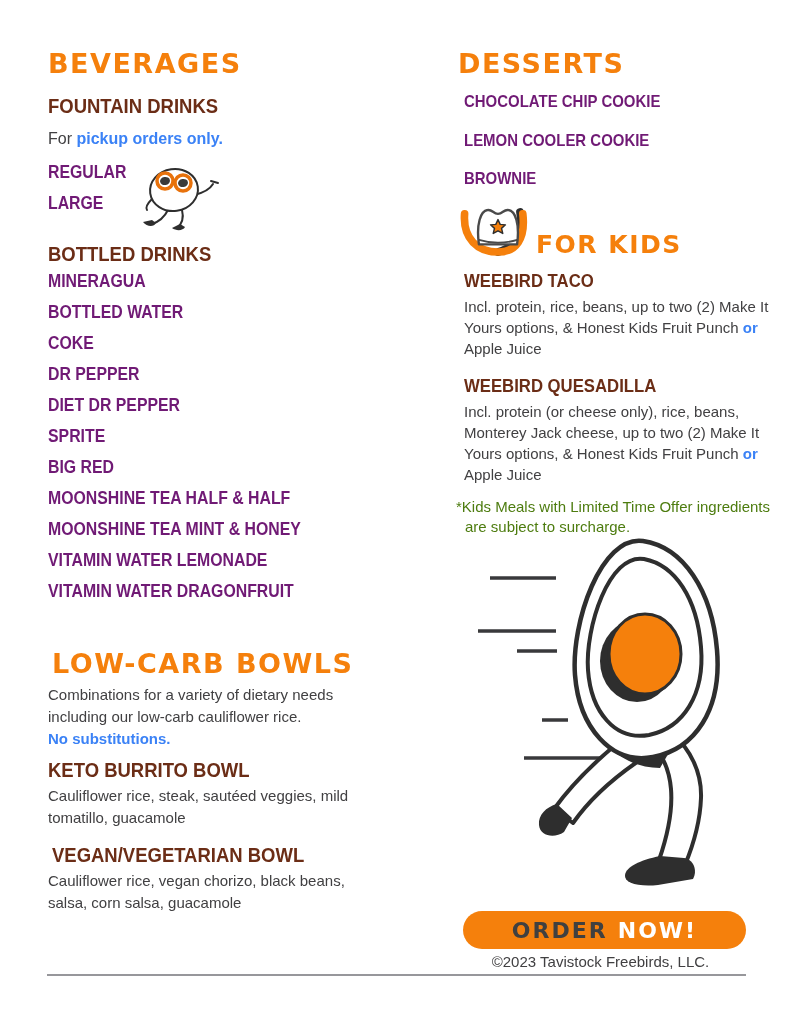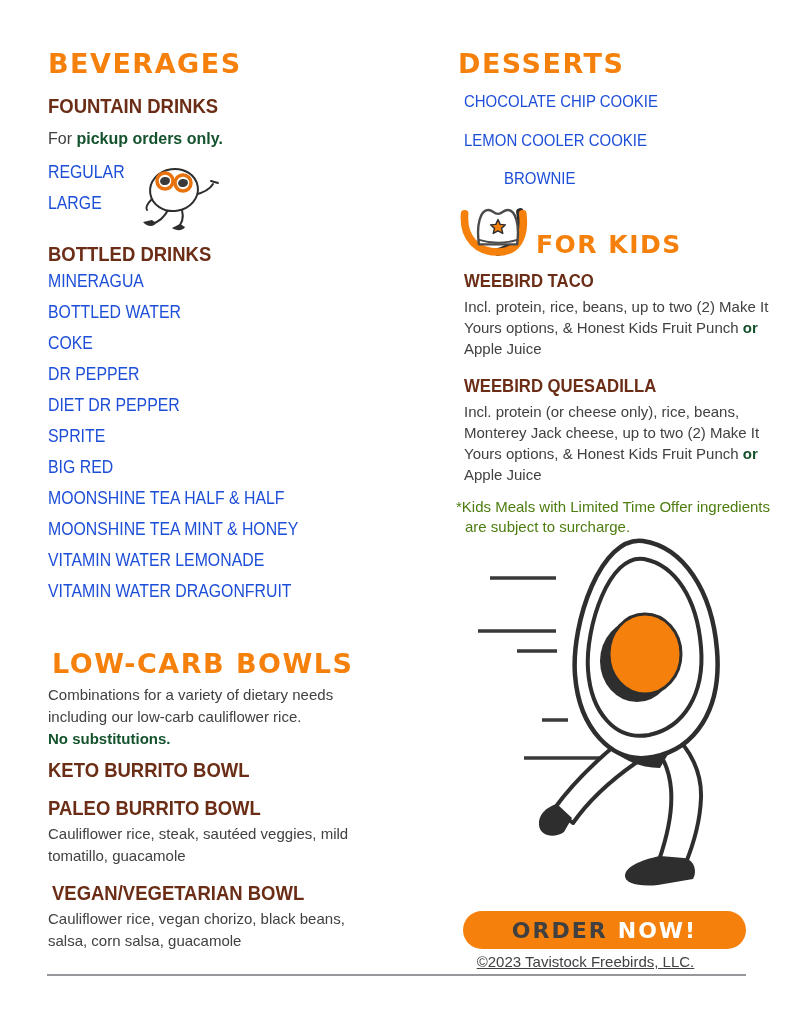--- a/index.html
+++ b/index.html
@@ -9,40 +9,40 @@
 
   
   .display{font-family:"DejaVu Sans",sans-serif;font-weight:bold;color:#F5800C;
            letter-spacing:1.5px;font-size:27px;line-height:28px;margin:0;}
   
   .sub{font-family:"Liberation Sans",sans-serif;font-weight:bold;color:#6B2D16;
        font-size:21px;line-height:24px;margin:0;}
   .sub-sm{font-size:19px;line-height:22px;}
   .cond{display:inline-block;transform:scaleX(.88);transform-origin:0 50%;white-space:nowrap;}
   
-  .item{font-weight:normal;color:#1d4ed8;font-size:18px;line-height:22px;}
+  .item{font-weight:bold;color:#701a75;font-size:18px;line-height:22px;}
   .item-sm{font-size:17px;line-height:20px;}
   .drink-list .row{line-height:31px;height:31px;}
   .body-text{font-size:15.5px;line-height:21px;color:#414042;margin:0;}
   .lc-desc{font-size:15px;line-height:22px;}
-  b{font-weight:bold;color:#14532d;}
+  b{font-weight:bold;color:#3b82f6;}
 
   .kids-head{display:flex;align-items:flex-end;}
   .kids-head .display{font-size:25px;line-height:26px;margin-left:-4px;margin-bottom:2px;}
 
   .note{font-size:15px;line-height:20px;color:#4d7c0f;padding-left:9px;text-indent:-9px;margin:0;}
 
   .order-btn{position:absolute;left:463px;top:911px;width:283px;height:38px;border:none;
              border-radius:19px;background:#F5800C;display:flex;align-items:center;justify-content:center;
              gap:10px;font-family:"DejaVu Sans",sans-serif;font-weight:bold;font-size:22px;
              letter-spacing:2px;cursor:pointer;padding:0;}
   .order-btn .t1{color:#404040;}
   .order-btn .t2{color:#ffffff;}
-  .copyright{position:absolute;left:429px;top:953px;width:313px;text-align:center;
-             font-size:15px;color:#414042;text-decoration:underline;}
+  .copyright{position:absolute;left:444px;top:953px;width:313px;text-align:center;
+             font-size:15px;color:#414042;}
   .rule{position:absolute;left:47px;top:974px;width:699px;height:2px;background:#97979B;}
 </style>
 </head>
 <body>
 
 <div class="page">
 
   <section class="abs" style="left:48px;top:50px;width:380px;">
     <h1 class="display">BEVERAGES</h1>
 
@@ -87,32 +87,31 @@
     <circle cx="59" cy="25" r="8" fill="none" stroke="#E8720C" stroke-width="3.5"></circle>
     <path d="M48,23 L52,24" stroke="#E8720C" stroke-width="3"></path>
   </svg>
 
   <section class="abs" style="left:48px;top:650px;width:320px;">
     <h1 class="display" style="padding-left:4px;">LOW-CARB BOWLS</h1>
     <p class="body-text lc-desc" style="margin-top:6px;width:312px;"><span>Combinations for a variety of dietary needs including our low-carb cauliflower rice.</span><br><b>No substitutions.</b></p>
 
     <h2 class="sub" style="margin-top:8px;"><span class="cond">KETO BURRITO BOWL</span></h2>
 
-    <h2 class="sub" style="margin-top:14px;"><span class="cond">PALEO BURRITO BOWL</span></h2>
     <p class="body-text lc-desc" style="margin-top:3px;width:312px;">Cauliflower rice, steak, sautéed veggies, mild tomatillo, guacamole</p>
 
     <h2 class="sub" style="margin-top:14px;padding-left:4px;"><span class="cond">VEGAN/VEGETARIAN BOWL</span></h2>
     <p class="body-text lc-desc" style="margin-top:3px;width:312px;">Cauliflower rice, vegan chorizo, black beans, salsa, corn salsa, guacamole</p>
   </section>
 
   <section class="abs" style="left:458px;top:50px;width:320px;">
     <h1 class="display">DESSERTS</h1>
     <div class="item item-sm" style="margin-top:14px;padding-left:6px;"><span class="cond">CHOCOLATE CHIP COOKIE</span></div>
     <div class="item item-sm" style="margin-top:19px;padding-left:6px;"><span class="cond">LEMON COOLER COOKIE</span></div>
-    <div class="item item-sm" style="margin-top:18px;padding-left:6px;margin-left:40px;"><span class="cond">BROWNIE</span></div>
+    <div class="item item-sm" style="margin-top:18px;padding-left:6px;"><span class="cond">BROWNIE</span></div>
   </section>
 
   <section class="abs" style="left:456px;top:204px;width:322px;">
     <div class="kids-head">
       <svg width="84" height="56" viewBox="0 0 88 58">
         <path d="M67,8 C71,30 62,45 44,50" stroke="#2E2E2E" stroke-width="8" fill="none" stroke-linecap="round"></path>
         <path d="M9,10 C7,36 23,50 44,50 C63,50 73,36 70,10" stroke="#F5800C" stroke-width="8" fill="none" stroke-linecap="round"></path>
         <path d="M24,42 C21,20 26,7 33,6 C38,5 39,10 44,10 C49,10 50,5 55,6 C62,7 67,20 64,42 Z" fill="#ffffff" stroke="#4a4a4a" stroke-width="2.5" stroke-linejoin="round"></path>
         <path d="M23,37 C36,41 52,41 65,37" fill="none" stroke="#4a4a4a" stroke-width="2"></path>
         <path d="M44,16 L46.3,21 L51.8,21.5 L47.7,25.2 L49,30.5 L44,27.7 L39,30.5 L40.3,25.2 L36.2,21.5 L41.7,21 Z" fill="#F5800C" stroke="#2E2E2E" stroke-width="1.5" stroke-linejoin="round"></path>

